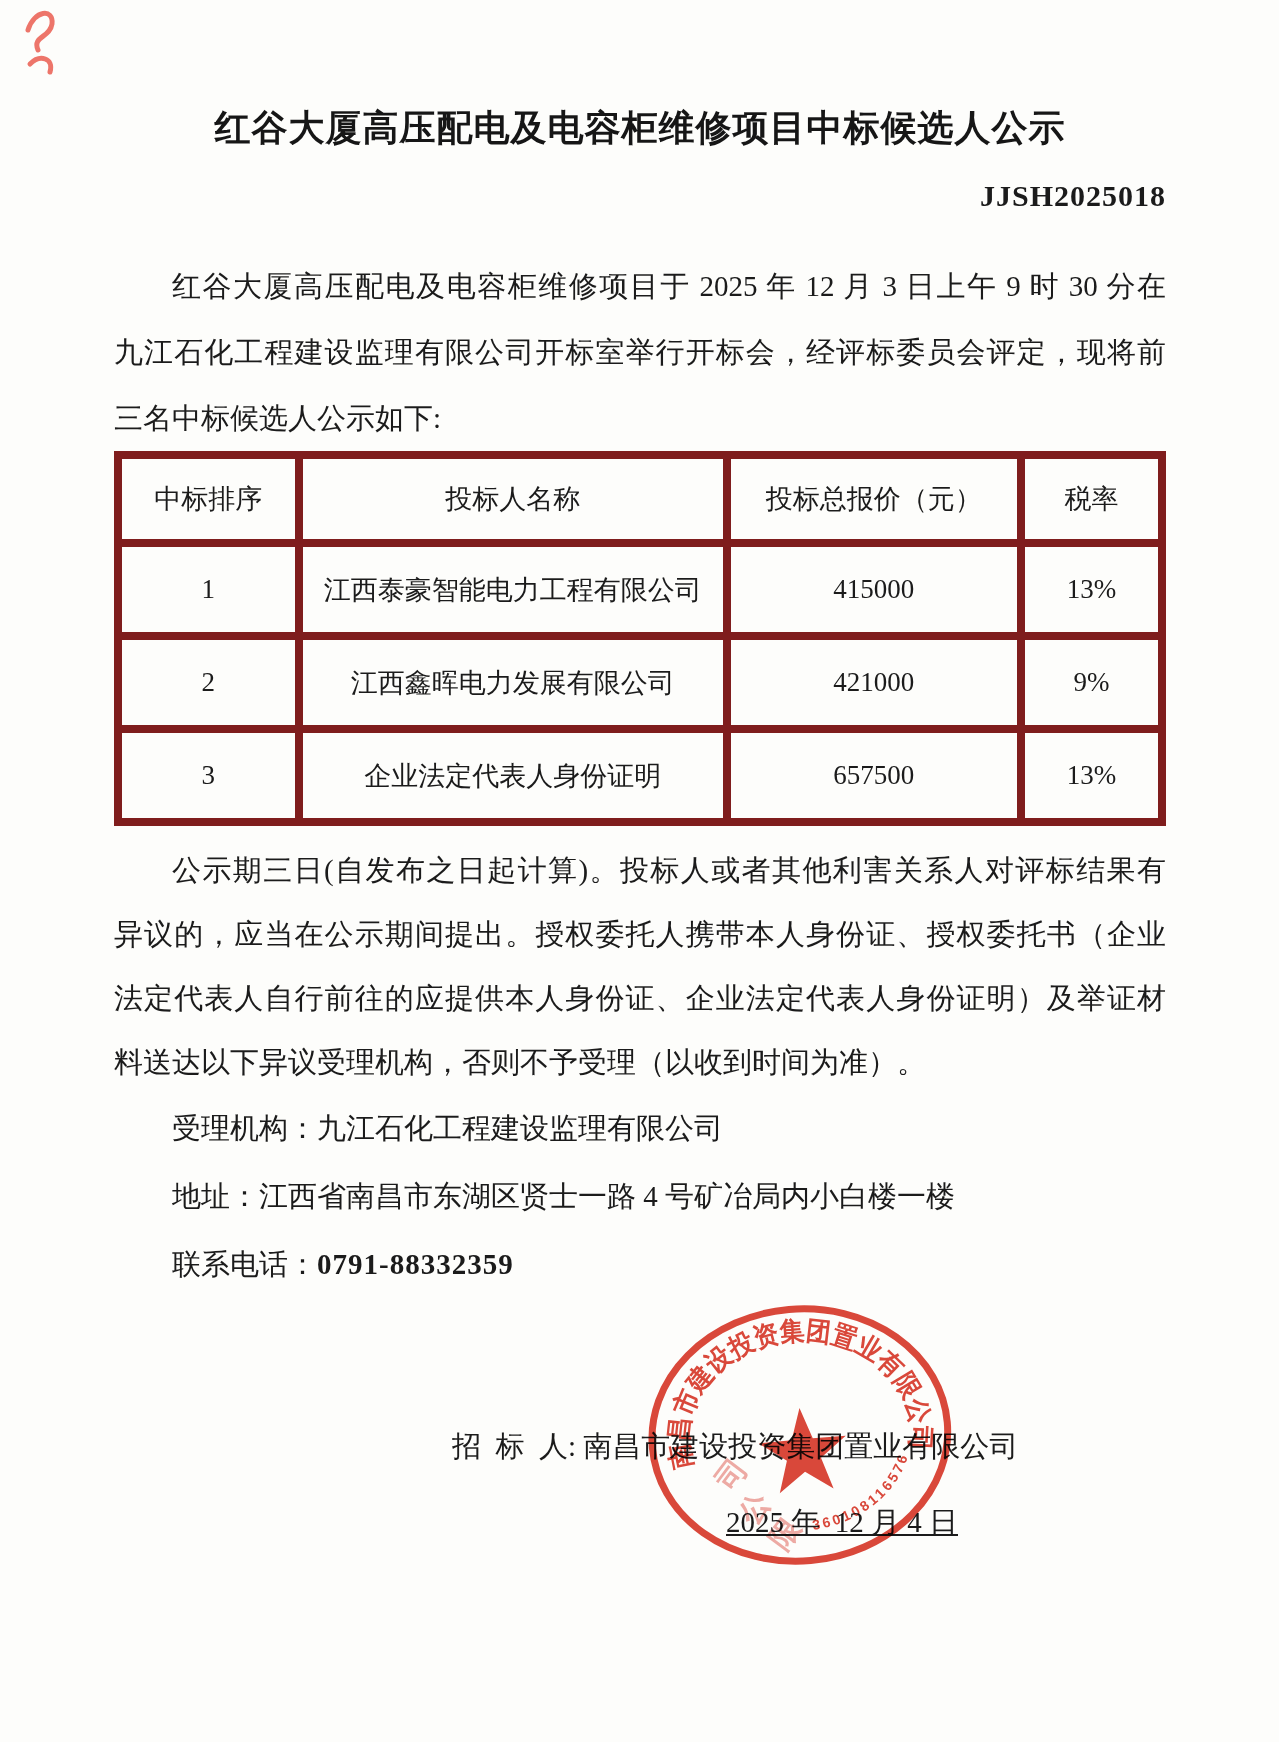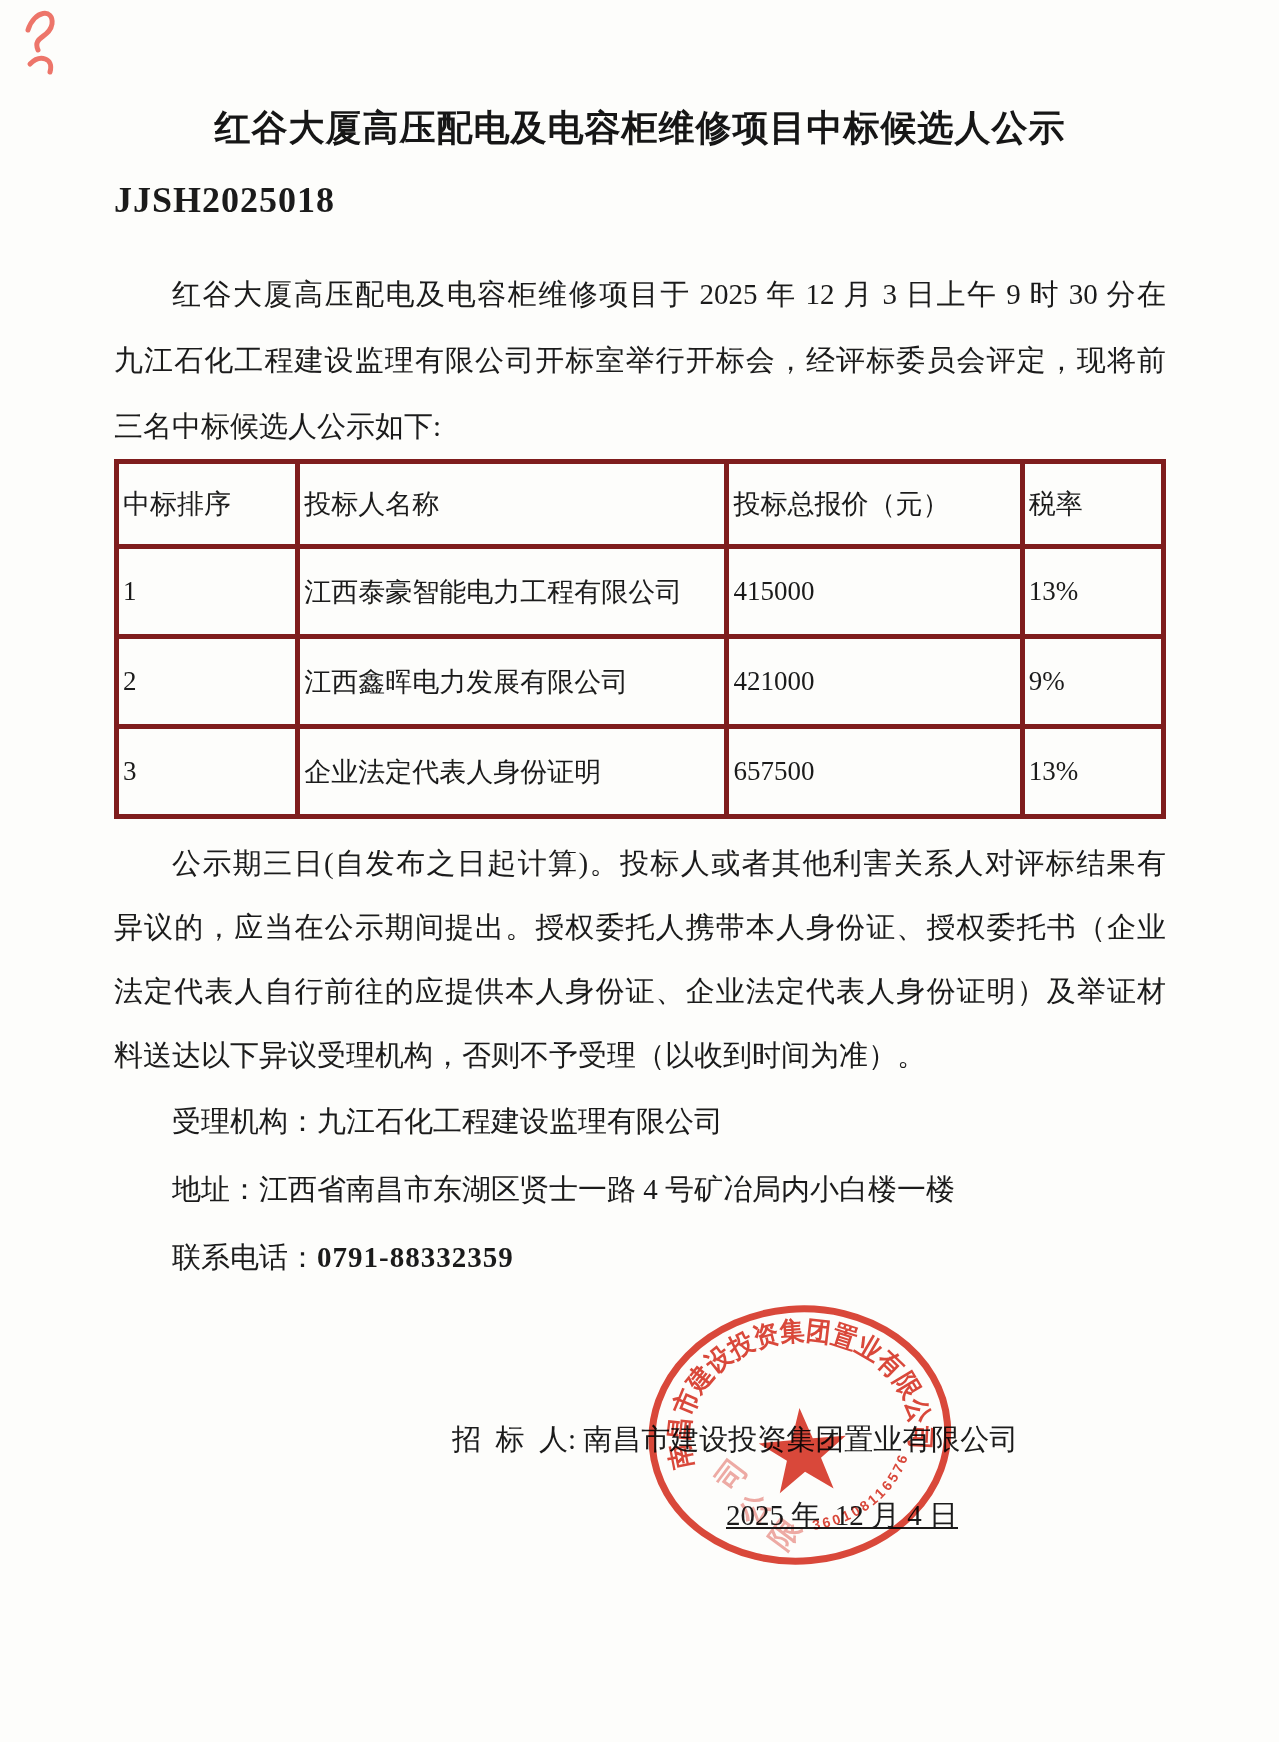--- a/index.html
+++ b/index.html
@@ -12,37 +12,37 @@
     font-family:"Liberation Serif", serif;
     color:#1b1b1b;
   }
   .content{position:absolute;left:114px;top:104px;width:1052px;}
   .doc-title{
     font-family:"Liberation Sans", sans-serif;
     font-size:36px;font-weight:bold;text-align:center;
     letter-spacing:1px;color:#161616;
   }
   .doc-code{
-    text-align:left;font-size:36px;font-weight:600;
+    text-align:right;font-size:30px;font-weight:600;
     margin-top:26px;letter-spacing:1px;
   }
   .para{margin-top:40px;font-size:29px;}
   .pline{
     height:66px;line-height:66px;
     text-align:justify;
     overflow:hidden;
   }
   .pline.stretch{text-align-last:justify;}
   .pline.indent{text-indent:2em;}
   .bid-table{
     width:100%;border-collapse:collapse;margin-top:0;
     font-size:27px;color:#1b1b1b;
   }
   .bid-table td{
-    border:5px solid #7f1d1d;vertical-align:middle;
+    border:8px solid #7f1d1d;text-align:center;vertical-align:middle;
     padding:0 4px;
   }
   .bid-table .hrow td{height:80px;}
   .bid-table .drow td{height:85px;}
   .notice{margin-top:12px;font-size:29px;}
   .notice .pline{height:64px;line-height:64px;}
   .contact{font-size:29px;}
   .contact .pline{height:68px;line-height:68px;text-align:left;text-align-last:auto;}
   .phone-num{font-weight:bold;letter-spacing:1px;text-align:center;}
   .footer-bidder{

